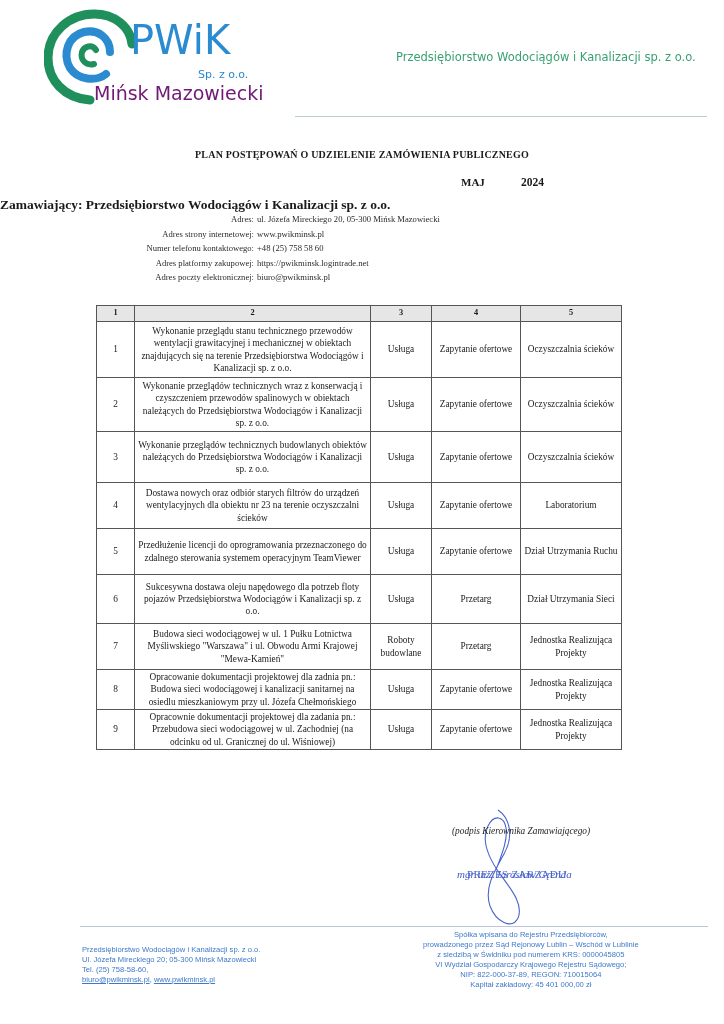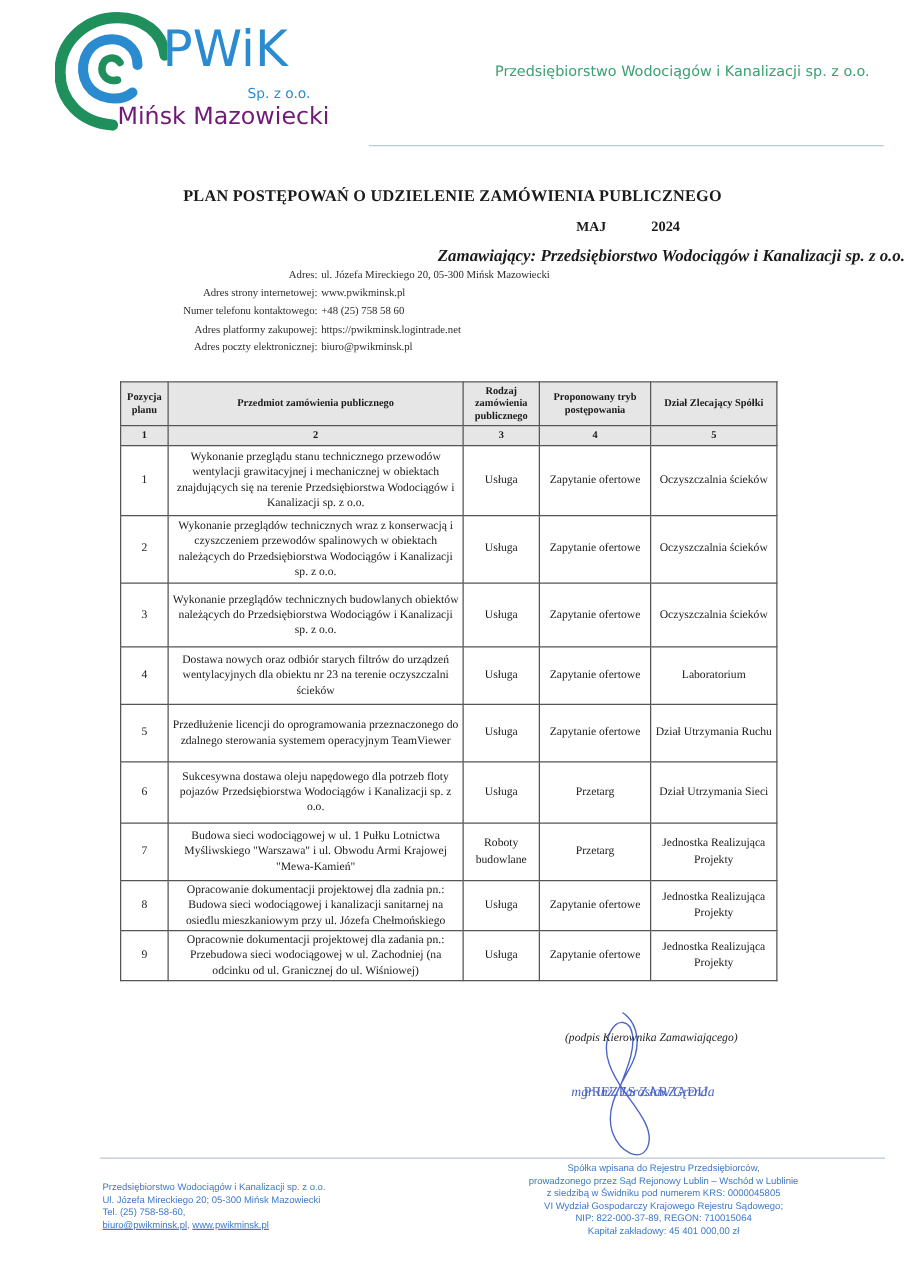--- a/index.html
+++ b/index.html
@@ -9,25 +9,25 @@
   .logo { position: absolute; left: 44px; top: 8px; width: 220px; height: 100px; }
   .logo svg { position: absolute; left: 0; top: 0; }
   .logo-pwik { position: absolute; left: 86px; top: 12px; font-family: "DejaVu Sans", sans-serif; font-size: 40px; color: #2a8bd0; letter-spacing: 0px; line-height: 1; }
   .logo-spzoo { position: absolute; left: 154px; top: 60px; font-family: "DejaVu Sans", sans-serif; font-size: 11px; color: #2a8bd0; }
   .logo-city { position: absolute; left: 50px; top: 74px; font-family: "DejaVu Sans", sans-serif; font-size: 19px; color: #701a75; white-space: nowrap; }
 
   .header-company { position: absolute; left: 396px; top: 50px; font-family: "DejaVu Sans", sans-serif; font-size: 11.5px; color: #3aa072; white-space: nowrap; }
   .header-rule { position: absolute; left: 295px; top: 116px; width: 412px; height: 1px; background: #b9cfcf; }
 
   
-  .doc-title { position: absolute; left: 0; width: 724px; top: 149px; text-align: center; font-weight: bold; font-size: 13px; letter-spacing: 0.2px; }
+  .doc-title { position: absolute; left: 0; width: 724px; top: 149px; text-align: center; font-weight: bold; font-size: 10px; letter-spacing: 0.2px; }
   .doc-period { position: absolute; top: 176px; font-weight: bold; font-size: 11px; }
   .doc-month { left: 461px; }
   .doc-year { left: 521px; font-size: 11.5px; }
-  .buyer { position: absolute; left: 0; width: 724px; top: 197px; text-align: right; font-weight: bold; font-size: 13.5px; font-style: italic; }
+  .buyer { position: absolute; left: 0; width: 724px; top: 197px; text-align: left; font-weight: bold; font-size: 13.5px; }
 
   .info { position: absolute; left: 100px; top: 212px; width: 420px; font-size: 8.6px; }
   .info-row { display: flex; height: 14.6px; line-height: 14.6px; }
   .info-label { width: 154px; text-align: right; padding-right: 3px; color: #2b2b2b; }
   .info-value { color: #2b2b2b; white-space: nowrap; }
 
   
   table.plan { position: absolute; left: 96px; top: 305px; width: 525px; border-collapse: collapse; font-size: 9.3px; table-layout: fixed; }
   table.plan th, table.plan td { border: 1px solid #555; text-align: center; vertical-align: middle; padding: 1px 2px; }
   table.plan th { background: #e6e6e6; font-weight: bold; font-size: 8.3px; line-height: 1.2; height: 32px; }
@@ -95,27 +95,20 @@
 
 <table class="plan">
   <colgroup>
       <col class="c1">
       <col class="c2">
       <col class="c3">
       <col class="c4">
       <col class="c5">
     </colgroup>
   <thead>
-    <tr>
-      <th>Pozycja planu</th>
-      <th>Przedmiot zamówienia publicznego</th>
-      <th>Rodzaj zamówienia publicznego</th>
-      <th>Proponowany tryb postępowania</th>
-      <th>Dział Zlecający Spółki</th>
-    </tr>
     <tr class="nums">
       <td>1</td>
       <td>2</td>
       <td>3</td>
       <td>4</td>
       <td>5</td>
     </tr>
   </thead>
   <tbody>
     <tr style="height:56px">

